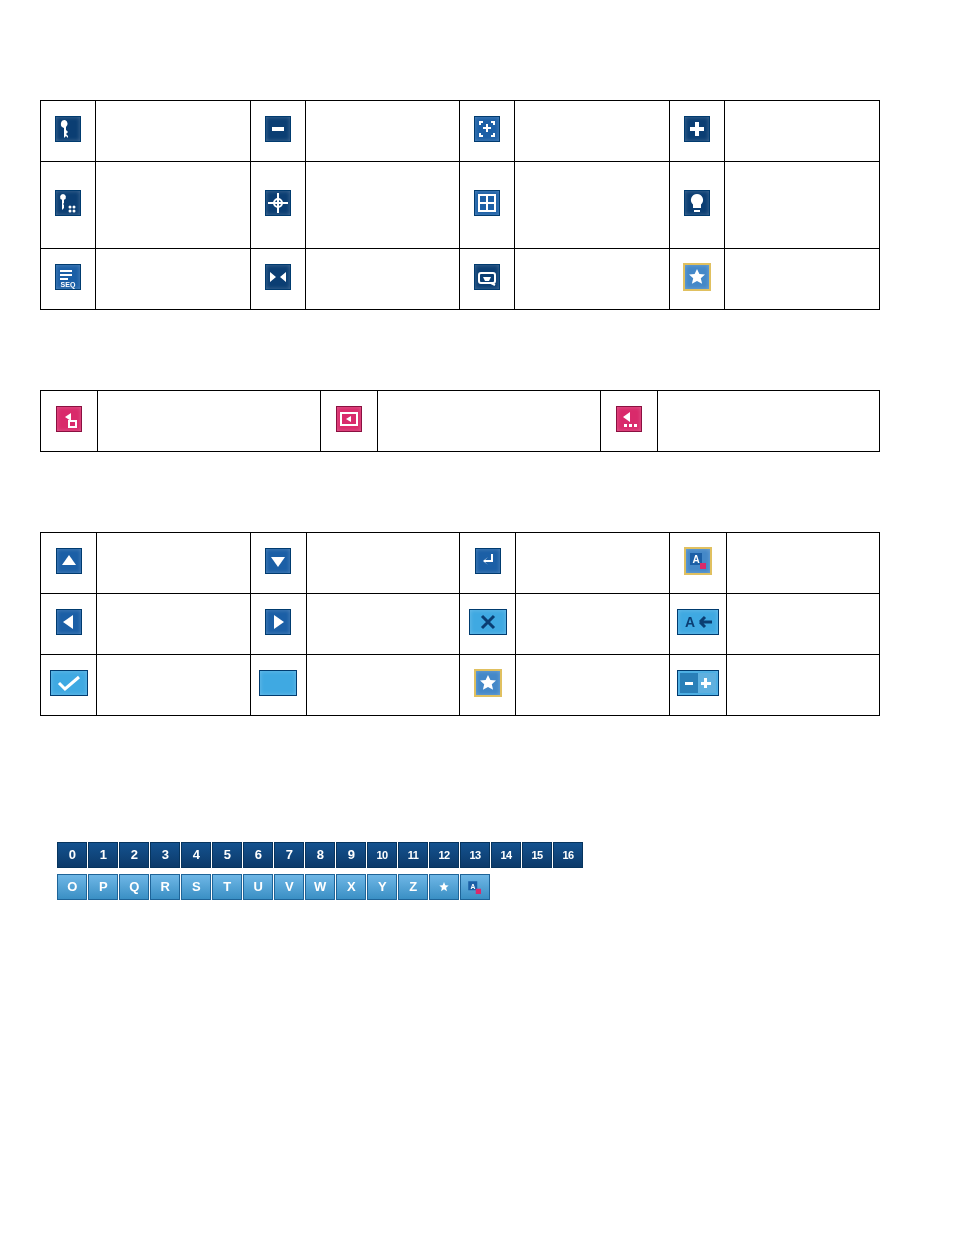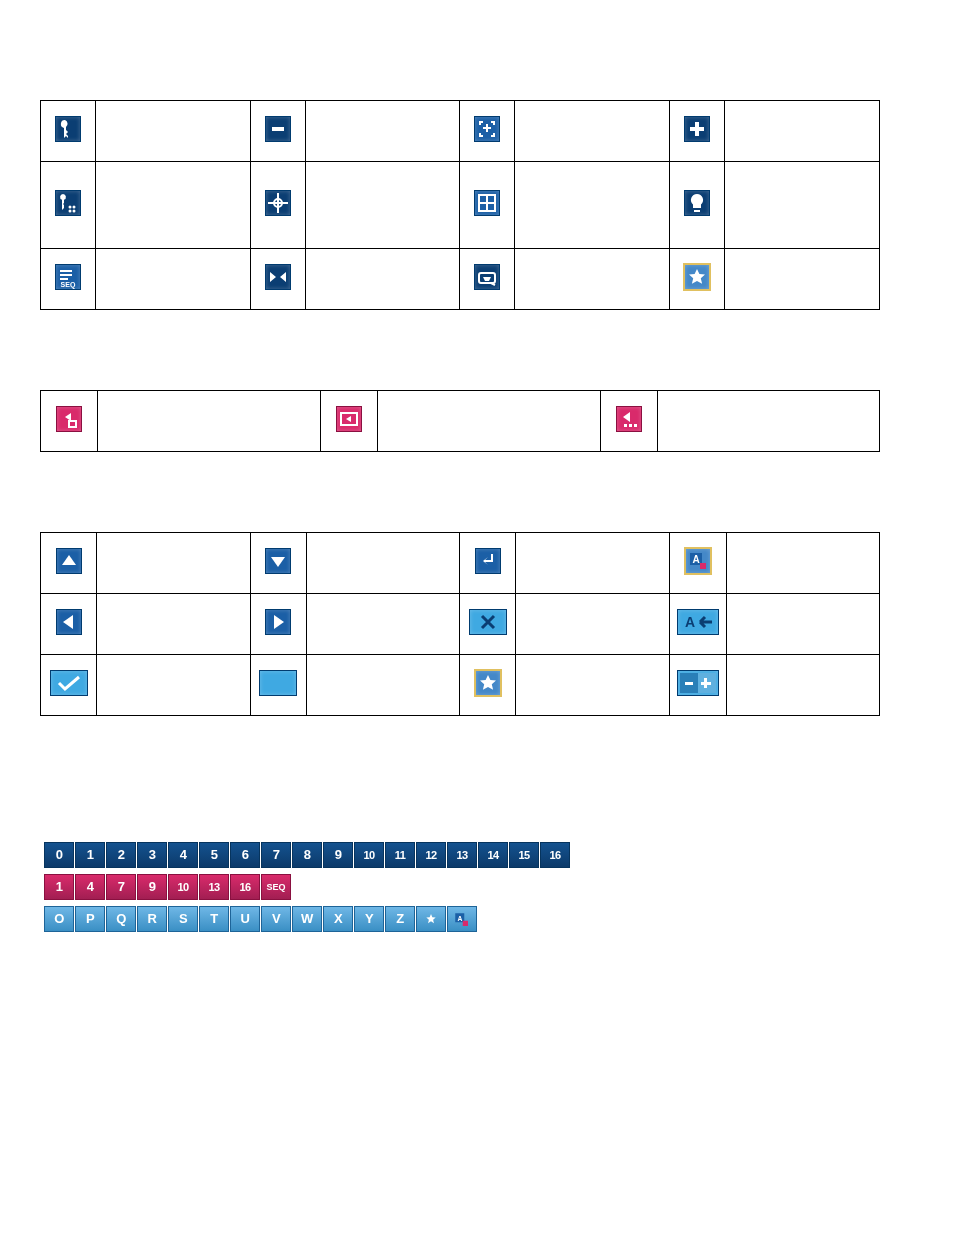--- a/index.html
+++ b/index.html
@@ -10,21 +10,21 @@
   table.grid td.lblcell{width:160px}
   .gap{height:40px}
   .ico{display:inline-block;width:24px;height:24px;border:1px solid #003b6f;background:#1b5fa6;position:relative;box-shadow:inset 0 0 4px rgba(255,255,255,.25)}
   .ico.dark{background:#0b3e73}
   .ico.lt{background:#3fa9e2}
   .ico.frame{background:#4488c8;border:2px solid #e0c060}
   .ico svg{position:absolute;left:0;top:0;width:100%;height:100%}
   .ico.pink{background:#d92a6b;border-color:#8a1040}
   .ico.wide{width:36px}
   .ico.w2{width:40px}
-  .strip{margin:6px 4px;line-height:0}
+  .strip{margin:6px 17px;line-height:0}
   .chip{display:inline-block;vertical-align:top;width:28px;height:24px;margin-right:1px;border:1px solid #06345e;background:linear-gradient(#14528f,#0c3a6a);color:#fff;font:bold 13px/24px Arial;text-align:center;letter-spacing:-.5px}
   .chip.pink{background:linear-gradient(#d92a6b,#a21e52);border-color:#8a1040}
   .chip.lt{background:linear-gradient(#6fb7e6,#3a8fc4);border-color:#1e6498}
   .chip.sm{font-size:11px}
   .chip.seq{font-size:9px;letter-spacing:0}
 </style>
 </head>
 <body>
 
 <div class="page">
@@ -189,21 +189,20 @@
               </svg></span></td>
     <td class="lblcell"></td>
   </tr>
 </tbody>
     </table>
 
 <div class="gap"></div>
 <div class="gap"></div>
 
 <div class="strip" id="stripA"><span class="chip ">0</span><span class="chip ">1</span><span class="chip ">2</span><span class="chip ">3</span><span class="chip ">4</span><span class="chip ">5</span><span class="chip ">6</span><span class="chip ">7</span><span class="chip ">8</span><span class="chip ">9</span><span class="chip  sm">10</span><span class="chip  sm">11</span><span class="chip  sm">12</span><span class="chip  sm">13</span><span class="chip  sm">14</span><span class="chip  sm">15</span><span class="chip  sm">16</span></div>
-<div class="strip" id="stripB"><span class="chip pink">1</span><span class="chip pink">4</span><span class="chip pink">7</span><span class="chip pink">9</span><span class="chip pink sm">10</span><span class="chip pink sm">13</span><span class="chip pink sm">16</span><span class="chip pink sm seq">SEQ</span></div>
 <div class="strip" id="stripC"><span class="chip lt">O</span><span class="chip lt">P</span><span class="chip lt">Q</span><span class="chip lt">R</span><span class="chip lt">S</span><span class="chip lt">T</span><span class="chip lt">U</span><span class="chip lt">V</span><span class="chip lt">W</span><span class="chip lt">X</span><span class="chip lt">Y</span><span class="chip lt">Z</span><span class="chip lt"><svg viewBox="0 0 24 24" style="width:16px;height:16px;vertical-align:middle">
           <path d="M12 3l2 5 5 .4-3.8 3.4 1.2 5L12 14l-4.4 2.8 1.2-5L5 8.4 10 8z" fill="#fff"></path>
         </svg></span><span class="chip lt"><svg viewBox="0 0 24 24" style="width:18px;height:18px;vertical-align:middle">
           <rect x="3" y="3" width="12" height="12" fill="#1b5fa6"></rect>
           <text x="9" y="13" font-size="9" fill="#fff" text-anchor="middle" font-family="Arial" font-weight="bold">A</text>
           <rect x="13" y="13" width="7" height="7" fill="#d92a6b"></rect>
         </svg></span></div>
 
 </div>
 

